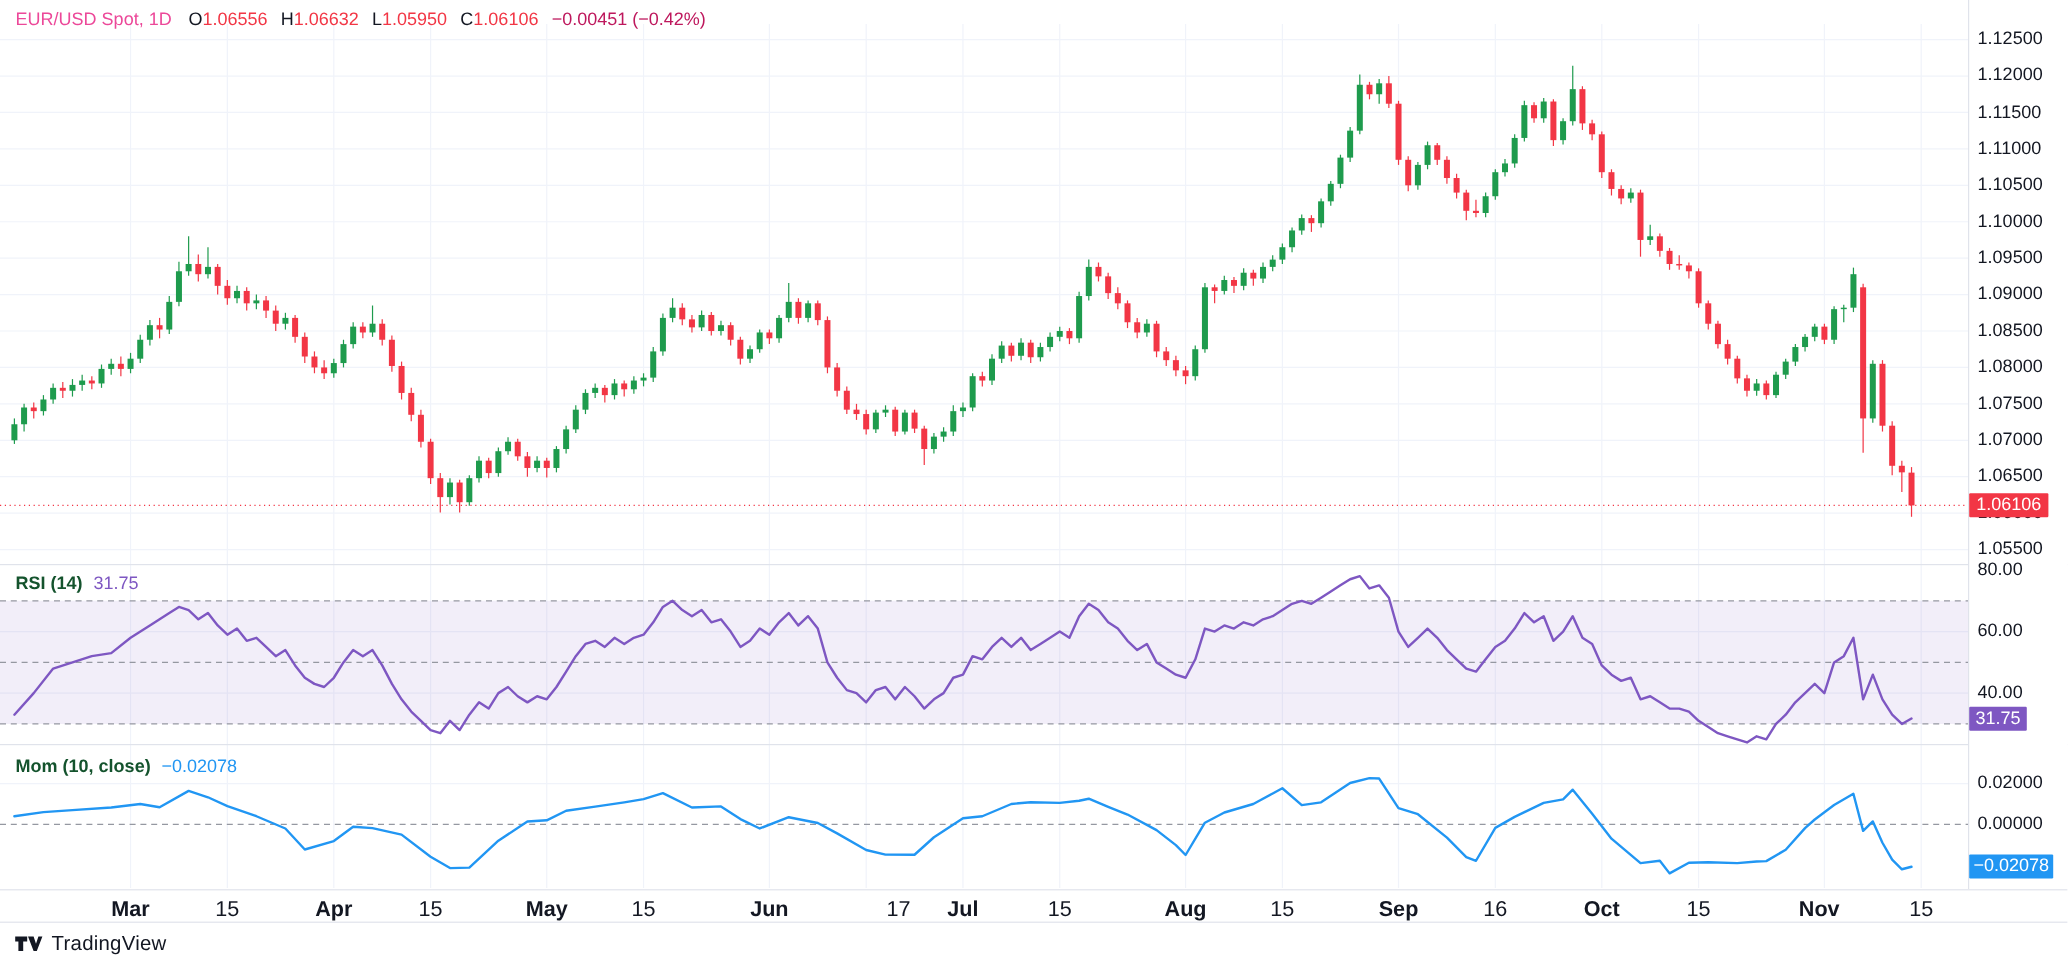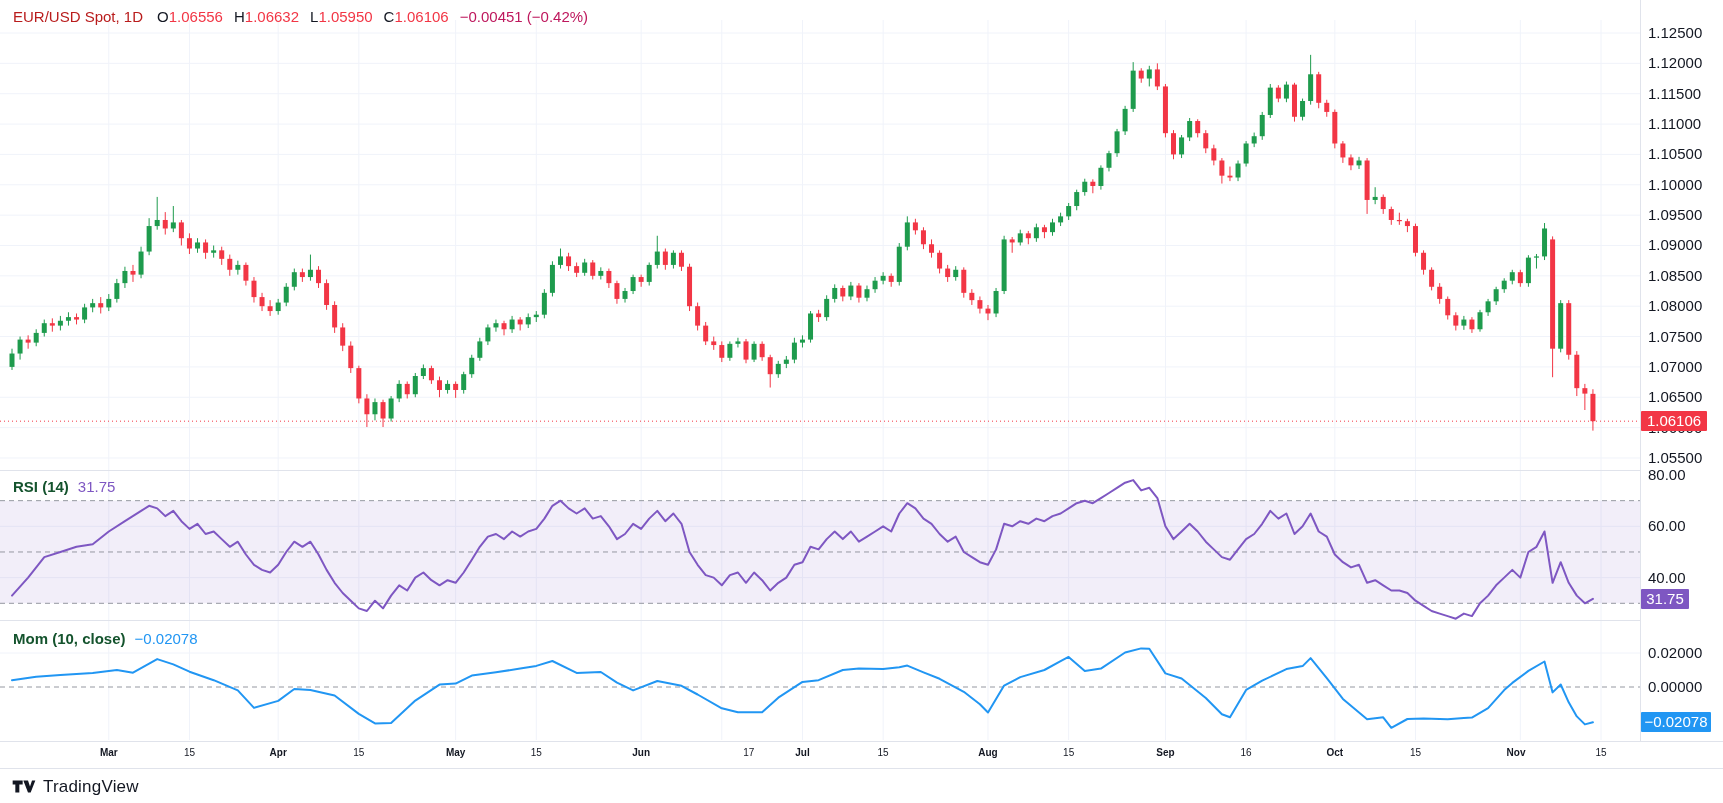--- a/index.html
+++ b/index.html
@@ -1,37 +1,37 @@
 <!DOCTYPE html>
 <html><head>
 <meta charset="utf-8">
 <style>
   html,body{margin:0;padding:0;background:#ffffff;}
   body{width:1723px;height:803px;overflow:hidden;font-family:"Liberation Sans",sans-serif;color:#131722;position:relative;}
   #app{position:relative;width:1723px;height:803px;}
   #plot{position:absolute;left:0;top:0;width:1640px;height:741px;}
   #chart-svg{position:absolute;left:0;top:0;}
   .legend{position:absolute;display:flex;align-items:center;font-size:15px;white-space:nowrap;z-index:5;}
-  .legend .title{font-weight:500;color:#b91c1c;margin-right:14px;}
+  .legend .title{font-weight:500;color:#ec4899;margin-right:14px;}
   .legend .pair{margin-right:11px;}
   .legend .k{color:#131722;}
   .legend .v{color:#f23645;}
   .legend .chg{color:#be185d;}
   .legend .ind-label{color:#14532d;margin-right:9px;font-weight:bold;}
   .legend .ind-val-rsi{color:#7e57c2;}
   .legend .ind-val-mom{color:#2196f3;}
   #symbol-legend{left:13px;top:8px;}
   #rsi-legend{left:13px;top:478px;}
   #mom-legend{left:13px;top:630px;}
   #right-axis{position:absolute;left:1640px;top:0;width:83px;height:741px;background:#ffffff;border-left:1px solid #e0e3eb;z-index:4;}
   .axis-label{position:absolute;left:7px;font-size:15px;color:#131722;height:20px;line-height:20px;}
   .axis-badge{position:absolute;left:0;height:20px;line-height:20px;font-size:15px;color:#ffffff;text-align:center;border-radius:1px;z-index:6;}
   .sep{position:absolute;left:0;width:1723px;height:1px;background:#e0e3eb;z-index:3;}
   #time-axis{position:absolute;left:0;top:741px;width:1723px;height:27px;border-top:1px solid #e0e3eb;background:#ffffff;z-index:4;}
-  .time-label{position:absolute;top:5px;transform:translateX(-50%);font-size:10px;color:#131722;}
+  .time-label{position:absolute;top:5px;transform:translateX(-50%);font-size:18px;color:#131722;}
   .time-label.major{font-weight:700;}
   #footer{position:absolute;left:0;top:768px;width:1723px;height:35px;border-top:1px solid #e0e3eb;background:#ffffff;display:flex;align-items:center;z-index:4;}
   .tv-link{display:flex;align-items:center;margin-left:12px;text-decoration:none;color:#131722;cursor:pointer;}
   .tv-link svg{margin-right:7px;}
   .tv-link span{font-size:17px;font-weight:500;letter-spacing:0.2px;}
 </style>
 </head>
 <body>
 
 <div id="app">

